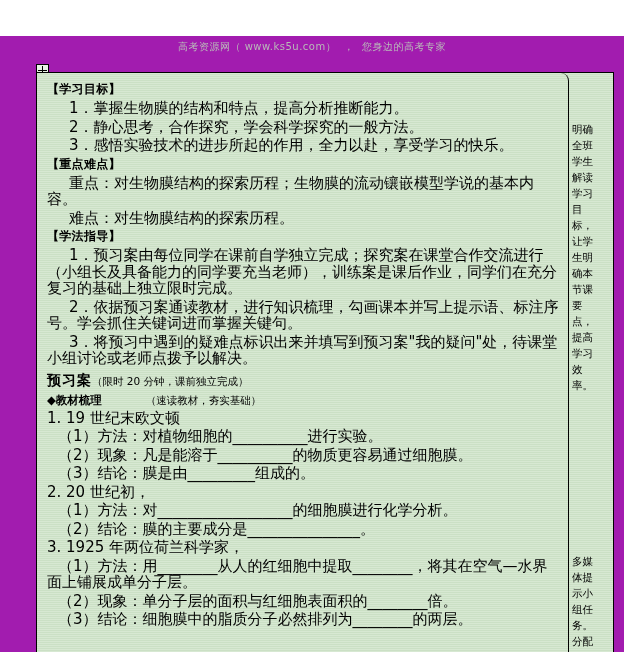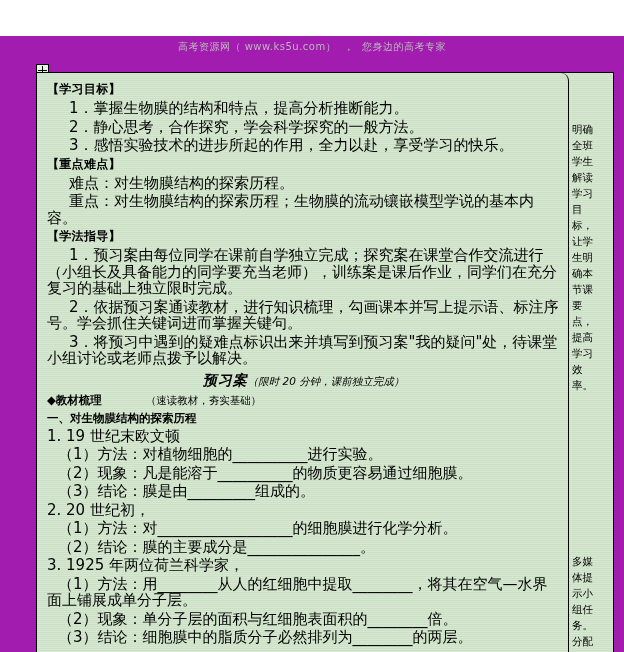--- a/index.html
+++ b/index.html
@@ -114,26 +114,24 @@
     letter-spacing: 0.3px;
   }
   p.line {
     margin: 0 0 2px 0;
     line-height: 16.5px;
     font-size: 15px;
   }
   .indent1 { text-indent: 22px; }
   .indent2 { text-indent: 11px; }
   .center-title {
-    text-align: center;
     font-size: 14px;
     font-weight: bold;
     margin: 5px 0 3px 0;
     letter-spacing: 1px;
-    font-style: italic;
   }
   .center-title .sub {
     font-size: 10.5px;
     font-weight: normal;
     letter-spacing: 0;
   }
   .sec-head {
     font-weight: bold;
     font-size: 11.5px;
     margin: 3px 0 2px 0;
@@ -160,37 +158,36 @@
   <div class="frame">
 
     <div class="col-main">
 
       <div class="hdr">【学习目标】</div>
       <p class="line indent1">1．掌握生物膜的结构和特点，提高分析推断能力。</p>
       <p class="line indent1">2．静心思考，合作探究，学会科学探究的一般方法。</p>
       <p class="line indent1">3．感悟实验技术的进步所起的作用，全力以赴，享受学习的快乐。</p>
 
       <div class="hdr">【重点难点】</div>
+      <p class="line indent1">重点：对生物膜结构的探索历程；生物膜的流动镶嵌模型学说的基本内容。</p>
       <p class="line indent1">难点：对生物膜结构的探索历程。</p>
-      <p class="line indent1">重点：对生物膜结构的探索历程；生物膜的流动镶嵌模型学说的基本内容。</p>
 
       <div class="hdr">【学法指导】</div>
       <p class="line indent1">1．预习案由每位同学在课前自学独立完成；探究案在课堂合作交流进行（小组长及具备能力的同学要充当老师），训练案是课后作业，同学们在充分复习的基础上独立限时完成。</p>
       <p class="line indent1">2．依据预习案通读教材，进行知识梳理，勾画课本并写上提示语、标注序号。学会抓住关键词进而掌握关键句。</p>
       <p class="line indent1">3．将预习中遇到的疑难点标识出来并填写到预习案"我的疑问"处，待课堂小组讨论或老师点拨予以解决。</p>
 
       <div class="center-title">
         <span>预习案</span><span class="sub">（限时 20 分钟，课前独立完成）</span>
       </div>
 
       <div class="sec-head">
         <span>◆教材梳理</span><span class="normal">（速读教材，夯实基础）</span>
       </div>
 
-      <div class="sec-head">一、对生物膜结构的探索历程</div>
 
       <p class="line">1. 19 世纪末欧文顿</p>
       <p class="line indent2">（1）方法：对植物细胞的__________进行实验。</p>
       <p class="line indent2">（2）现象：凡是能溶于__________的物质更容易通过细胞膜。</p>
       <p class="line indent2">（3）结论：膜是由_________组成的。</p>
       <p class="line">2. 20 世纪初，</p>
       <p class="line indent2">（1）方法：对__________________的细胞膜进行化学分析。</p>
       <p class="line indent2">（2）结论：膜的主要成分是_______________。</p>
       <p class="line">3. 1925 年两位荷兰科学家，</p>
       <p class="line indent2">（1）方法：用________从人的红细胞中提取________，将其在空气—水界面上铺展成单分子层。</p>

